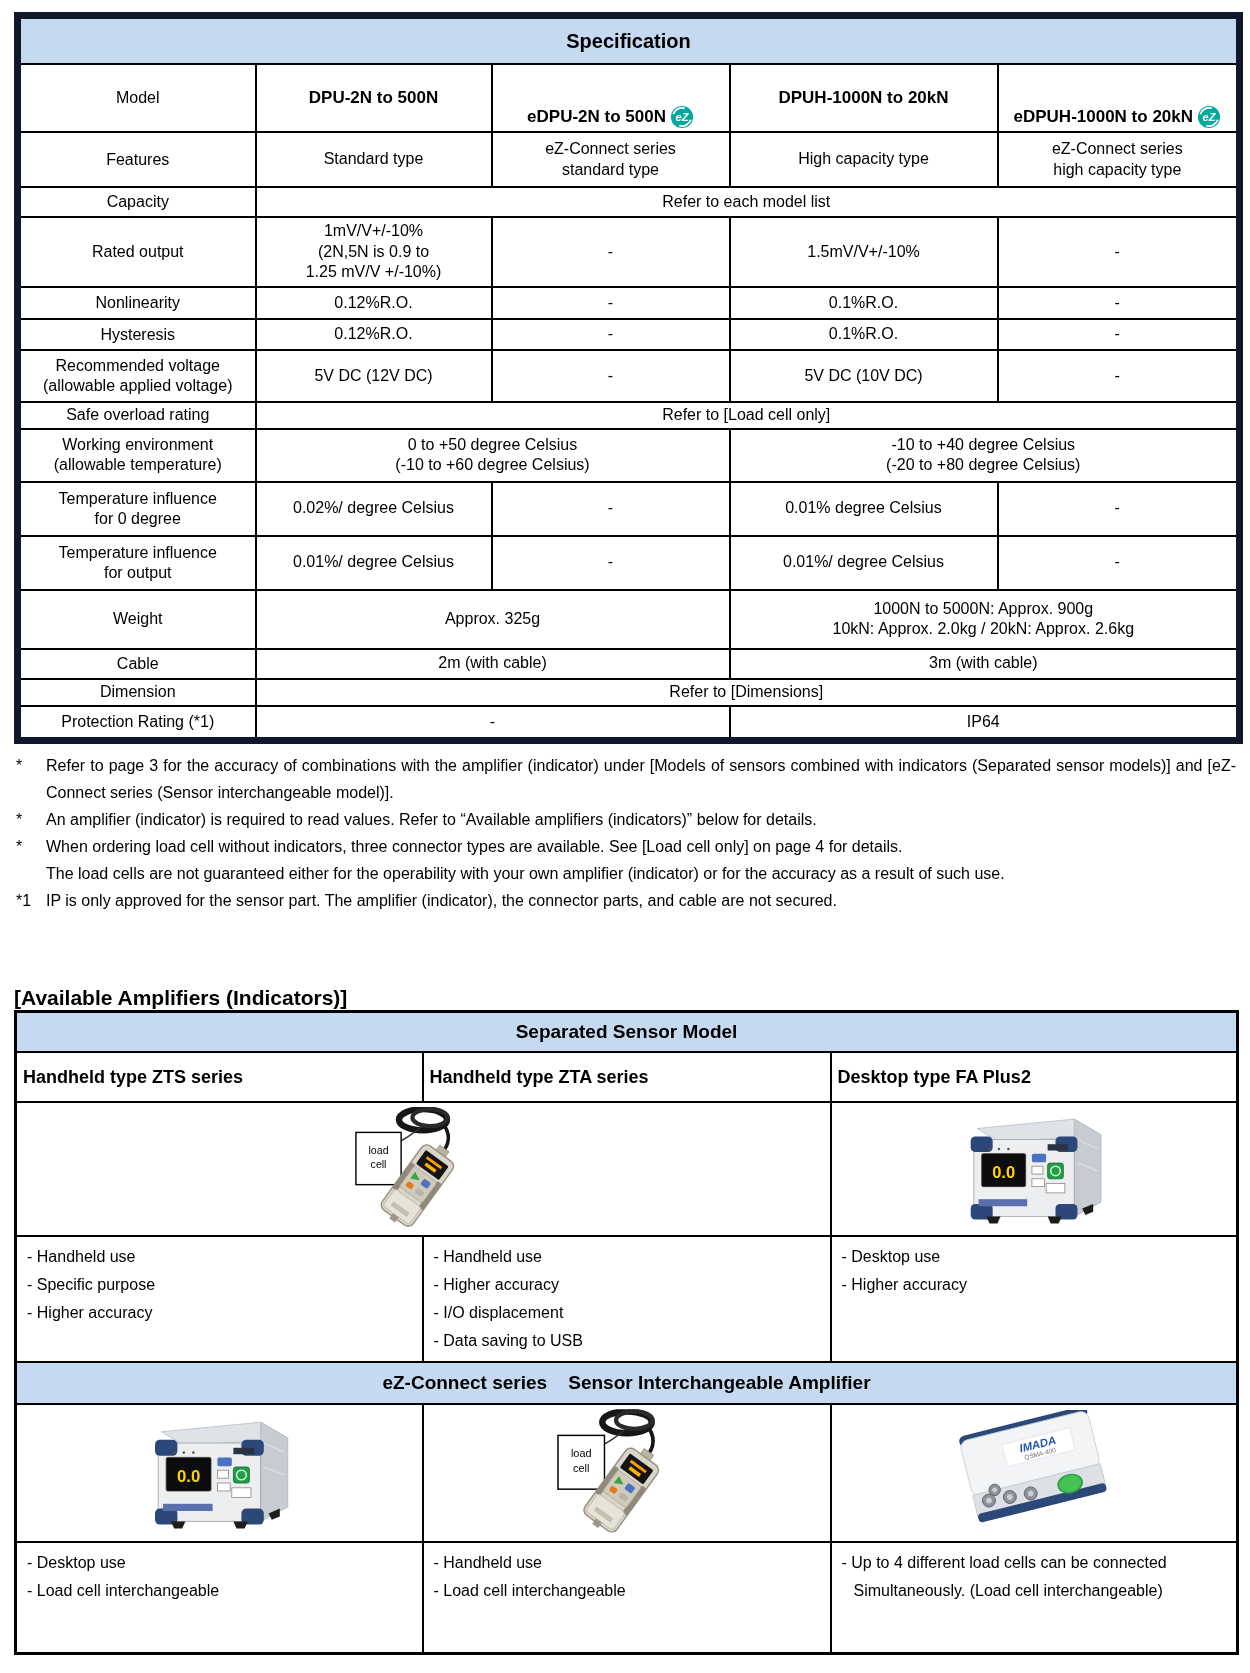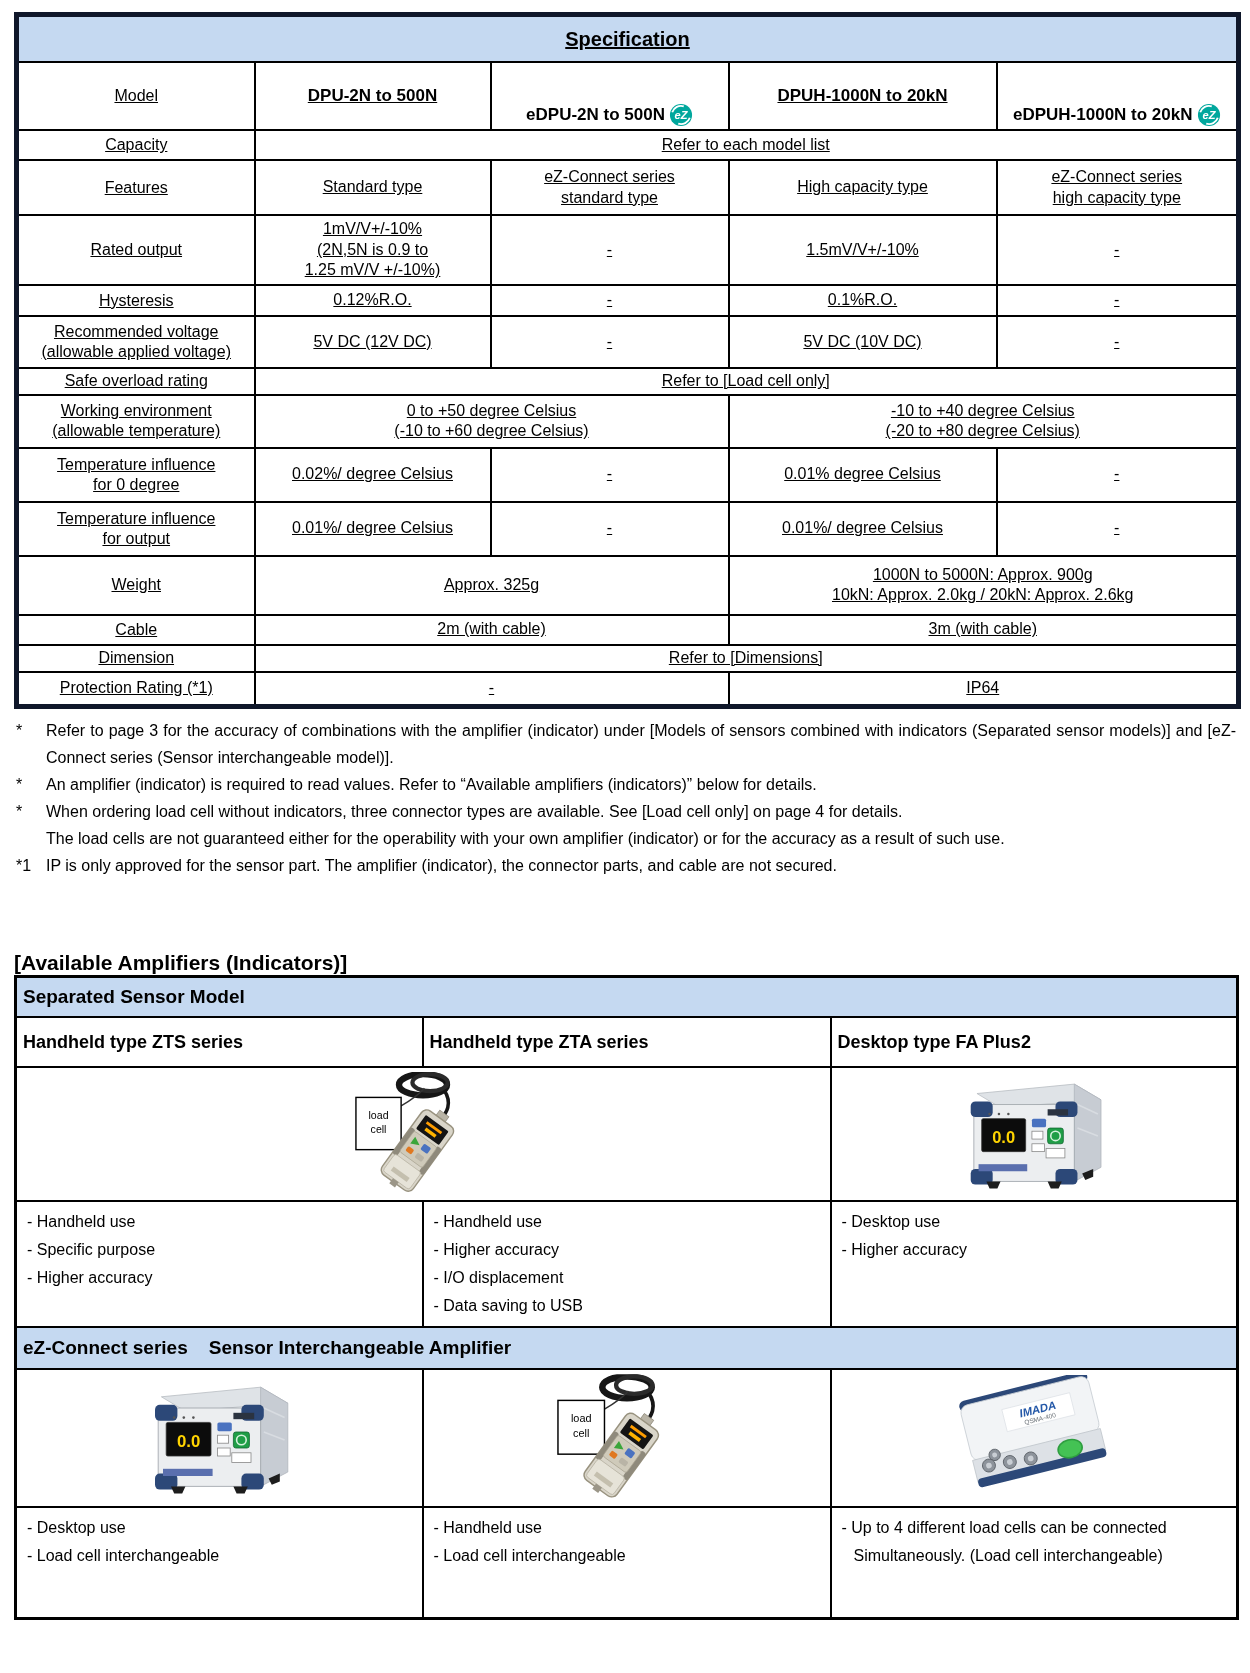--- a/index.html
+++ b/index.html
@@ -7,21 +7,21 @@
     width: 1250px;
     height: 1673px;
     overflow: hidden;
     background: #ffffff;
     color: #000;
     font-family: "Liberation Sans", sans-serif;
   }
   .page { padding: 12px 14px 0 14px; }
 
   table { border-collapse: collapse; table-layout: fixed; width: 1222px; }
-  table.spec { border: 5px solid #0f172a; text-decoration: underline; }
+  table.spec { border: 7px solid #0f172a; }
   table.amp  { border: 3px solid #000; margin-top: 0; }
   td { border: 2px solid #000; font-size: 16px; vertical-align: middle; padding: 2px 6px; }
 
   
   .title-row td {
     background: #c5d9f1;
     font-weight: bold;
     font-size: 20px;
     text-align: center;
     height: 40px;
@@ -44,20 +44,21 @@
     font-size: 21px;
     font-weight: bold;
     margin: 72px 0 0 0;
   }
 
   
   .amp .band td {
     background: #c5d9f1;
     font-weight: bold;
     font-size: 19px;
+    text-align: center;
     white-space: pre;
   }
   .amp .titles td {
     font-weight: bold;
     font-size: 18px;
     text-align: left;
     white-space: pre-line;
     line-height: 1.35;
   }
   .amp .imgs td { text-align: center; vertical-align: middle; padding: 4px; }
@@ -177,40 +178,47 @@
                 <use href="#sym-ez"></use>
               </svg></span>
       </td>
       <td>DPUH-1000N to 20kN</td>
       <td>
         <span class="mcell"><span>eDPUH-1000N to 20kN</span><svg class="ezicon" width="24" height="24">
                 <use href="#sym-ez"></use>
               </svg></span>
       </td>
     </tr>
-    <tr style="height:30px">
-      <td class="lab">Capacity</td>
-      <td colspan="4">Refer to each model list</td>
-    </tr>
     <tr style="height:55px">
       <td class="lab">Features</td>
       <td>Standard type</td>
       <td>eZ-Connect series
 standard type</td>
       <td>High capacity type</td>
       <td>eZ-Connect series
 high capacity type</td>
     </tr>
+    <tr style="height:30px">
+      <td class="lab">Capacity</td>
+      <td colspan="4">Refer to each model list</td>
+    </tr>
     <tr style="height:70px">
       <td class="lab">Rated output</td>
       <td>1mV/V+/-10%
 (2N,5N is 0.9 to
 1.25 mV/V +/-10%)</td>
       <td>-</td>
       <td>1.5mV/V+/-10%</td>
+      <td>-</td>
+    </tr>
+    <tr style="height:32px">
+      <td class="lab">Nonlinearity</td>
+      <td>0.12%R.O.</td>
+      <td>-</td>
+      <td>0.1%R.O.</td>
       <td>-</td>
     </tr>
     <tr style="height:31px">
       <td class="lab">Hysteresis</td>
       <td>0.12%R.O.</td>
       <td>-</td>
       <td>0.1%R.O.</td>
       <td>-</td>
     </tr>
     <tr style="height:52px">

